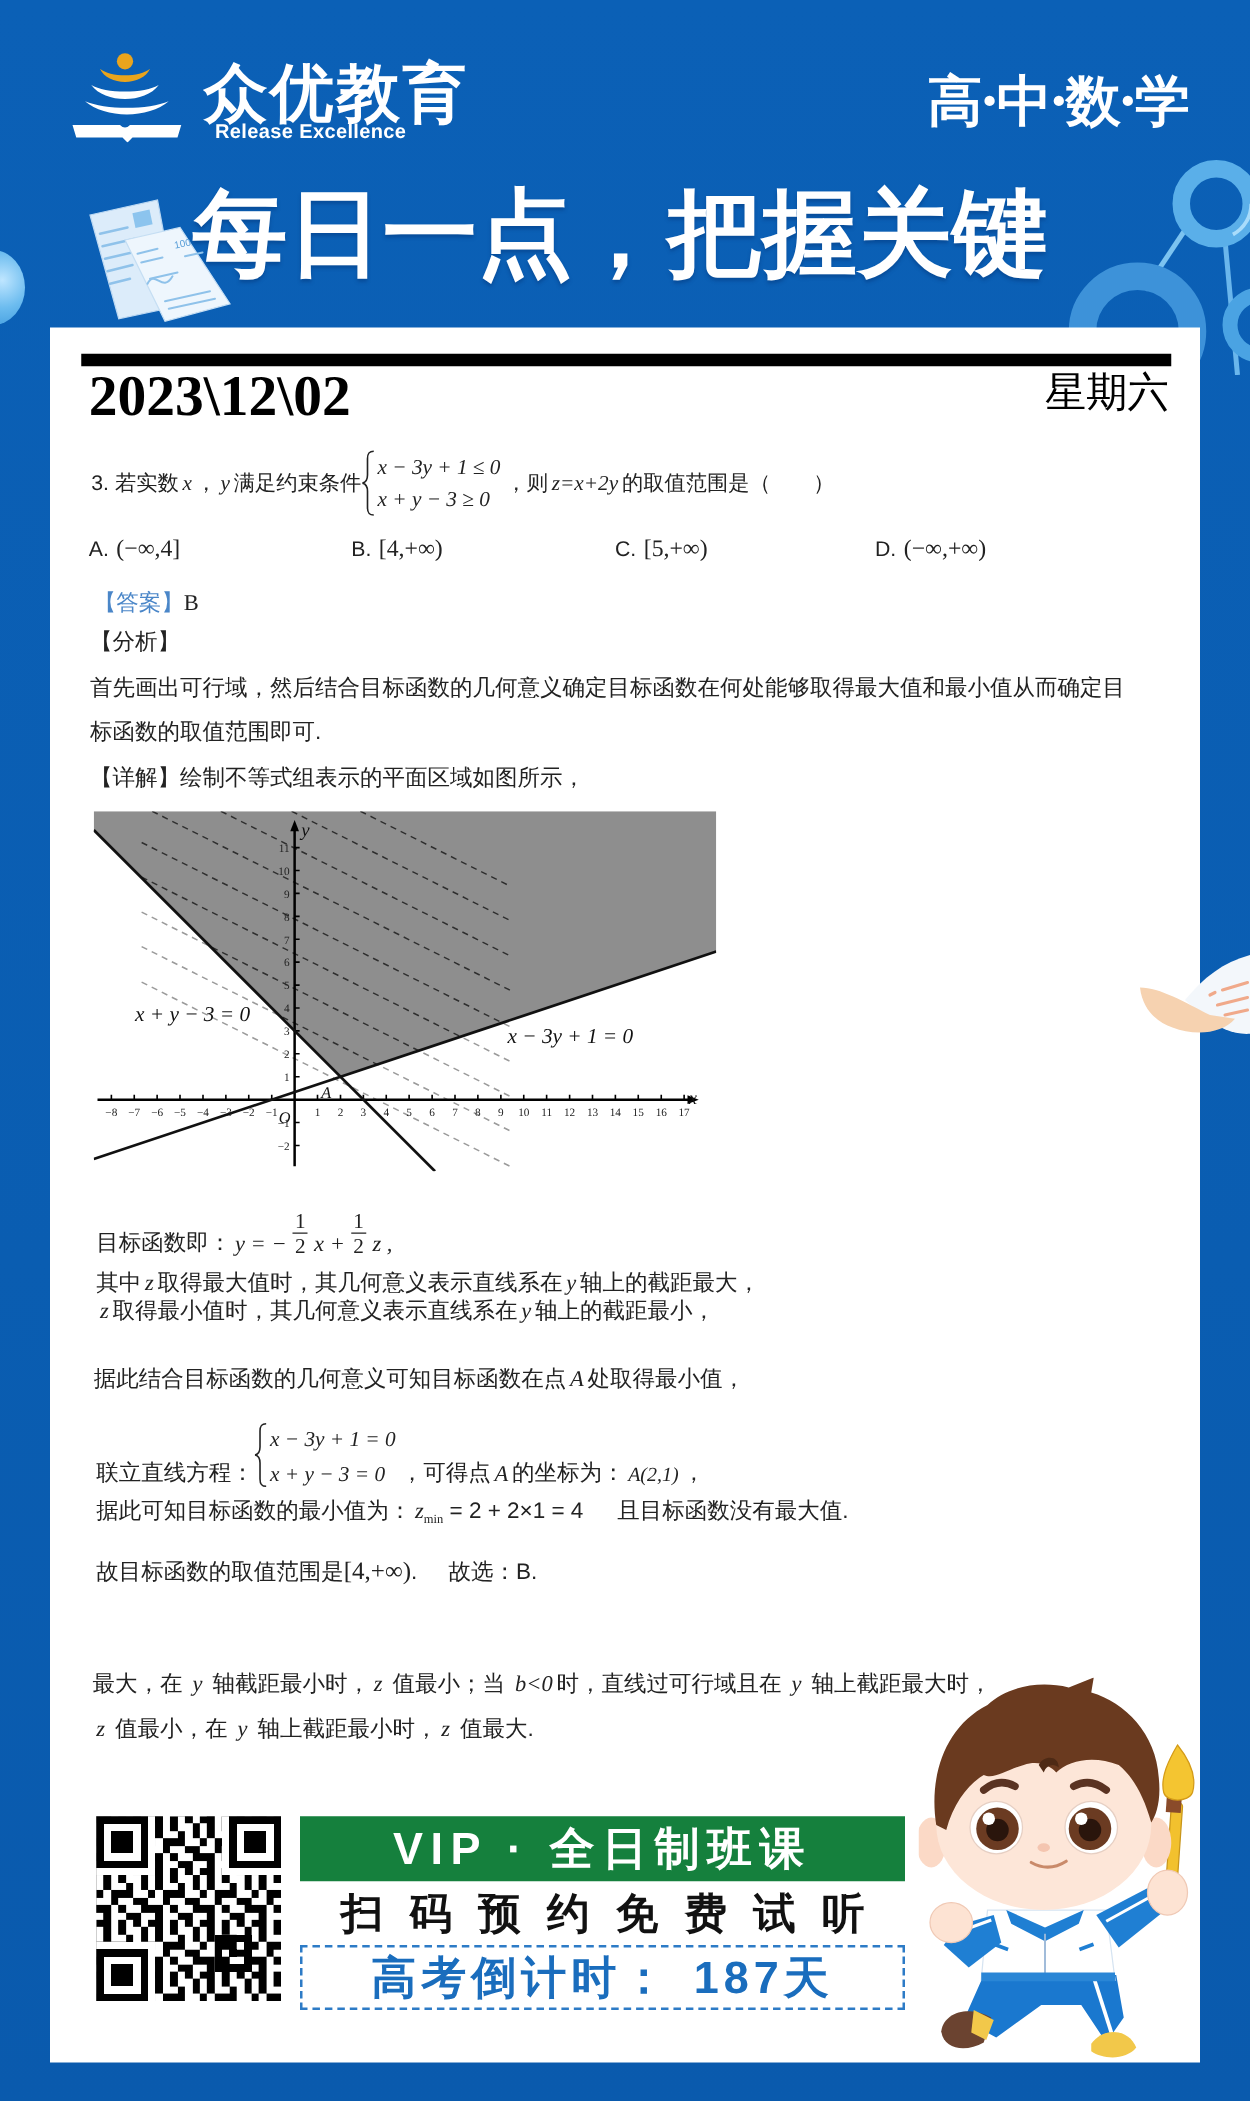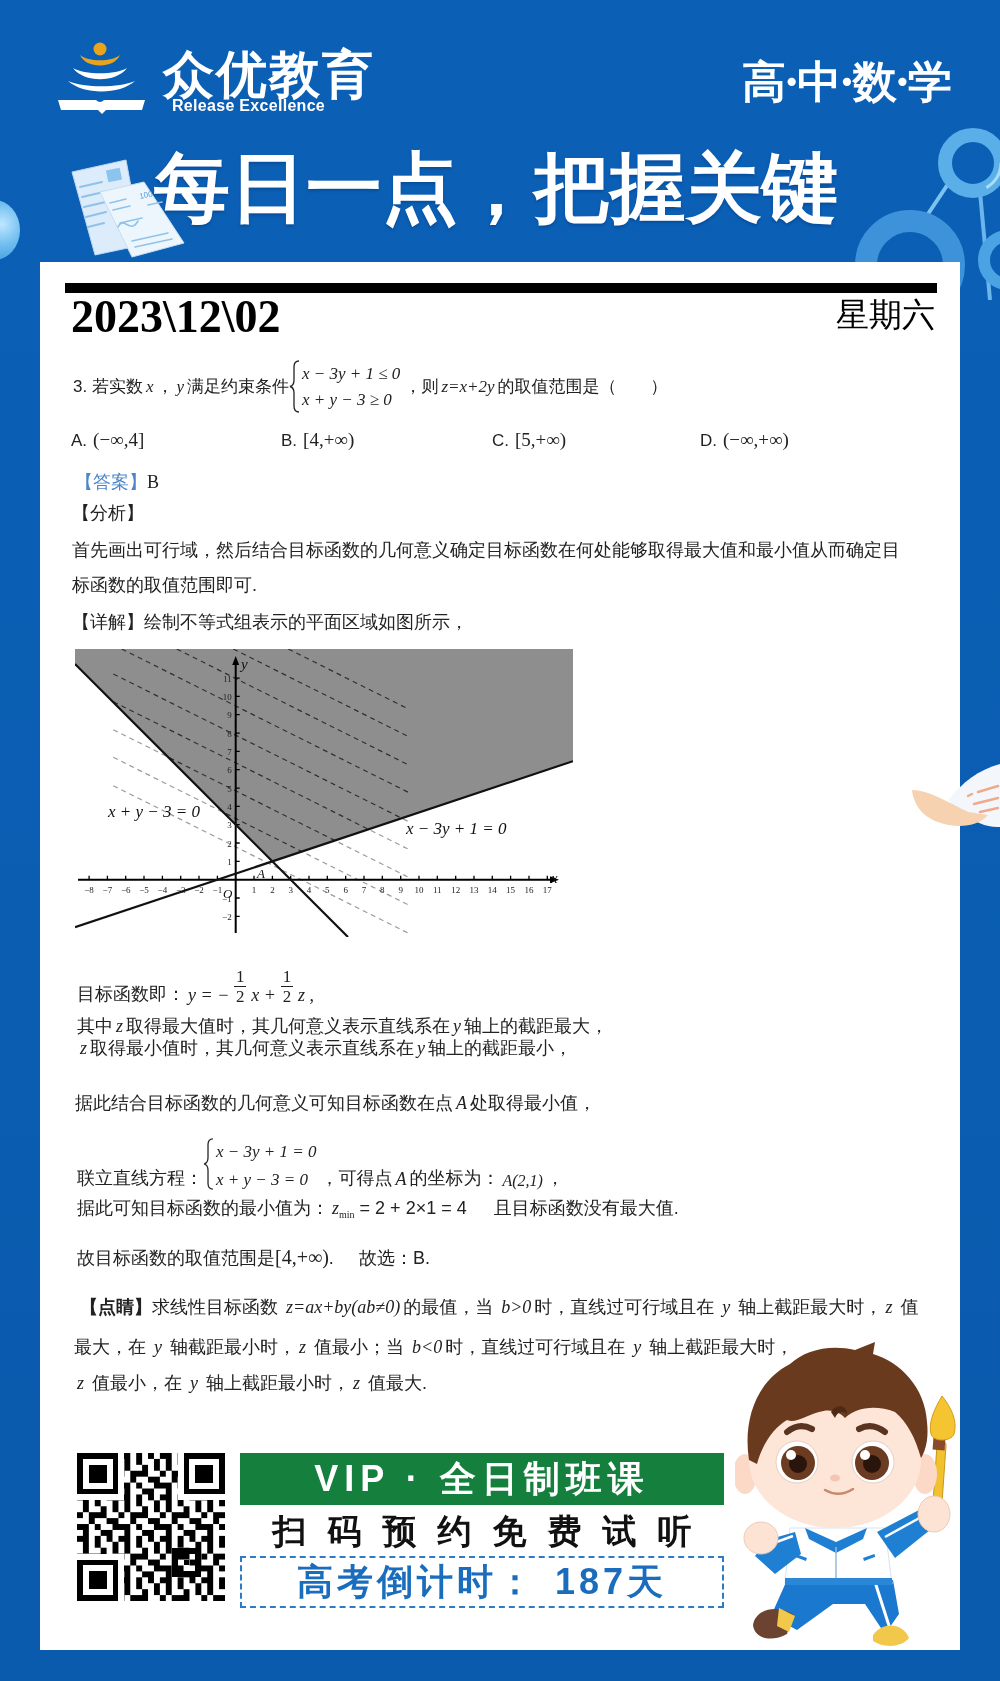--- a/index.html
+++ b/index.html
@@ -257,21 +257,20 @@
       <span>据此可知目标函数的最小值为：</span><span class="mvar" style="margin-right:0">z</span><span class="sub">min</span>
       <span>= 2 + 2×1 = 4</span>
       <span style="margin-left:22px">且目标函数没有最大值.</span>
     </div>
 
     <div class="ln" style="left:37px;top:983px">
       <span>故目标函数的取值范围是</span><span class="math" style="font-size:20px">[4,+∞)</span><span>.</span>
       <span style="margin-left:20px">故选：B.</span>
     </div>
 
-    <div class="ln" style="left:40px;top:1033px"><span class="lbl">【点睛】</span><span class="run">求线性目标函数 </span><span class="mvar">z=ax+by(ab≠0)</span><span class="run">的最值，当 </span><span class="mvar">b&gt;0</span><span class="run">时，直线过可行域且在 </span><span class="mvar">y</span><span class="run"> 轴上截距最大时，</span><span class="mvar">z</span><span class="run"> 值</span></div>
     <div class="ln" style="left:34px;top:1073px"><span class="run">最大，在 </span><span class="mvar">y</span><span class="run"> 轴截距最小时，</span><span class="mvar">z</span><span class="run"> 值最小；当 </span><span class="mvar">b&lt;0</span><span class="run">时，直线过可行域且在 </span><span class="mvar">y</span><span class="run"> 轴上截距最大时，</span></div>
     <div class="ln" style="left:34px;top:1109px"><span class="mvar">z</span><span class="run"> 值最小，在 </span><span class="mvar">y</span><span class="run"> 轴上截距最小时，</span><span class="mvar">z</span><span class="run"> 值最大.</span></div>
 
     <svg class="abs qr" viewBox="0 0 25 25" shape-rendering="crispEdges">
       <defs>
         <pattern id="qrp" width="7" height="7" patternUnits="userSpaceOnUse">
           <rect x="0" y="0" width="2" height="1" fill="#000"></rect>
             <rect x="3" y="0" width="1" height="2" fill="#000"></rect>
           <rect x="5" y="0" width="1" height="1" fill="#000"></rect>
             <rect x="6" y="1" width="1" height="2" fill="#000"></rect>

